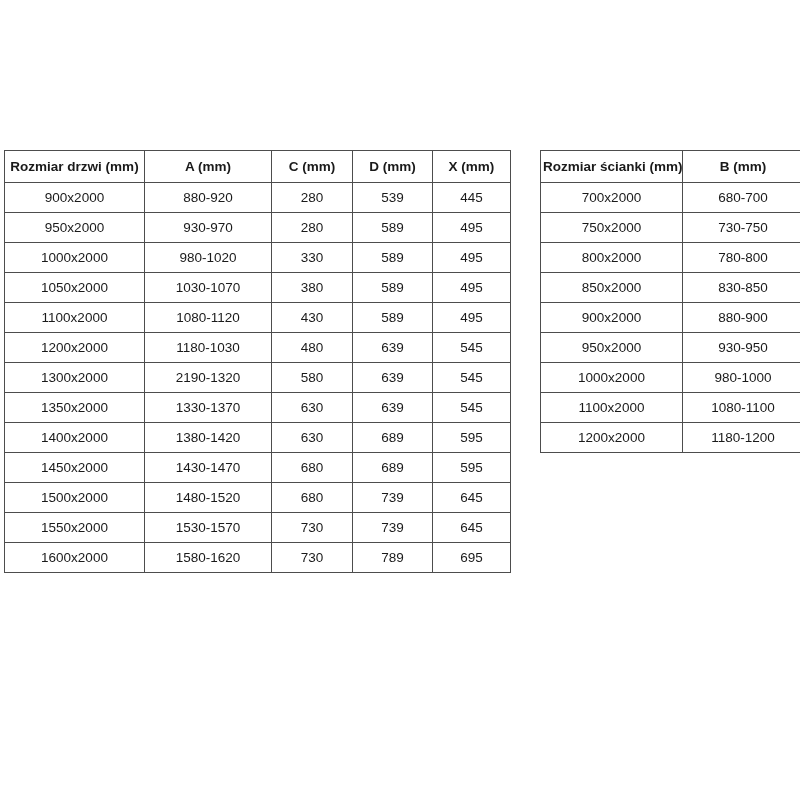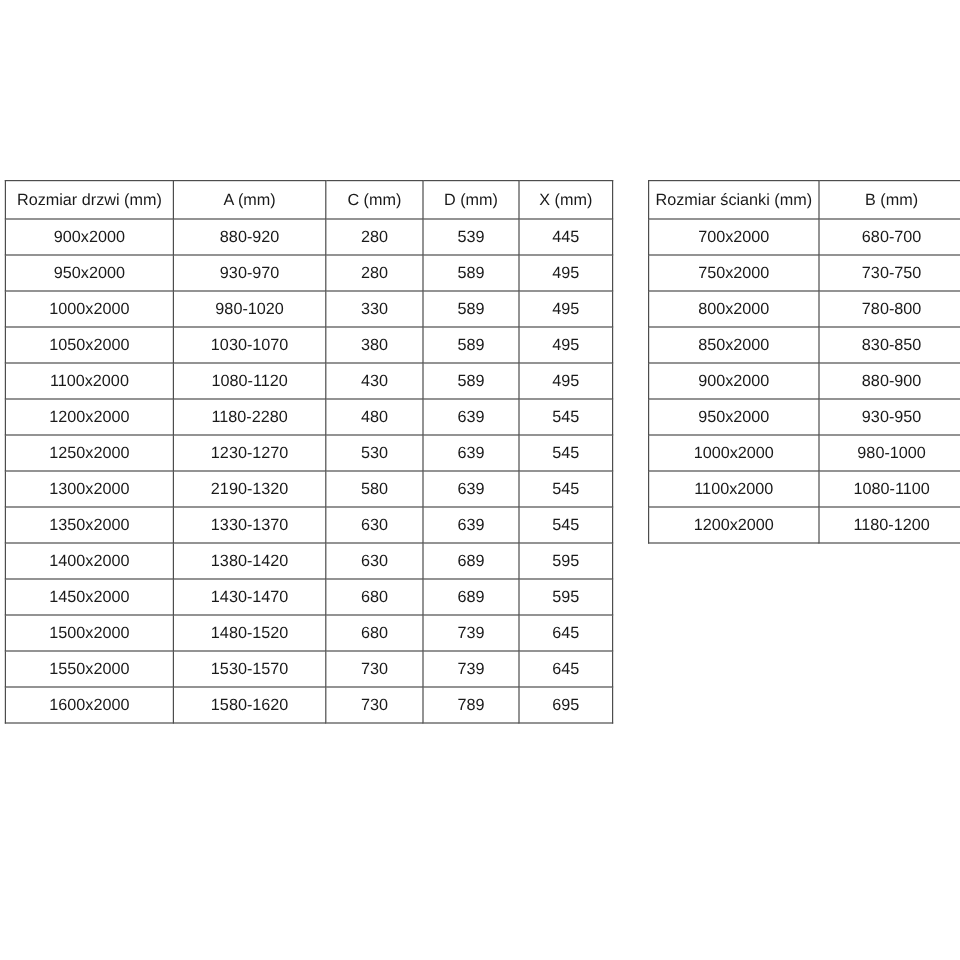--- a/index.html
+++ b/index.html
@@ -29,21 +29,21 @@
     border: 1px solid var(--border, #4d4d4d);
     text-align: center;
     vertical-align: middle;
     padding: 0 2px;
     color: var(--text, #1a1a1a);
     font-size: 13.5px;
     white-space: nowrap;
     overflow: hidden;
   }
   table.tbl th {
-    font-weight: normal;
+    font-weight: bold;
     height: 31px;
   }
   table.tbl td {
     font-weight: normal;
     height: 29px;
   }
   
   table.doors { left: 4px; top: 150px; width: 481px; }
   table.doors th:nth-child(1) { width: 135px; }
   table.doors th:nth-child(2) { width: 122px; text-align: center; }
@@ -100,29 +100,22 @@
         </tr>
         <tr>
           <td>1100x2000</td>
           <td>1080-1120</td>
           <td>430</td>
           <td>589</td>
           <td>495</td>
         </tr>
         <tr>
           <td>1200x2000</td>
-          <td>1180-2280</td>
+          <td>1180-1030</td>
           <td>480</td>
-          <td>639</td>
-          <td>545</td>
-        </tr>
-        <tr>
-          <td>1250x2000</td>
-          <td>1230-1270</td>
-          <td>530</td>
           <td>639</td>
           <td>545</td>
         </tr>
         <tr>
           <td>1300x2000</td>
           <td>2190-1320</td>
           <td>580</td>
           <td>639</td>
           <td>545</td>
         </tr>

